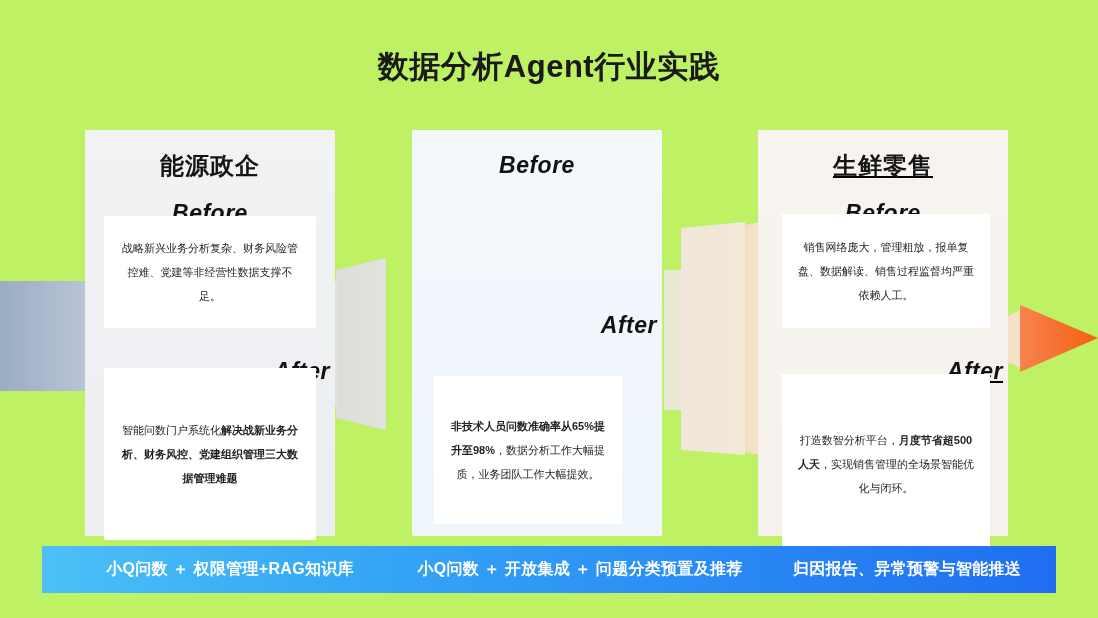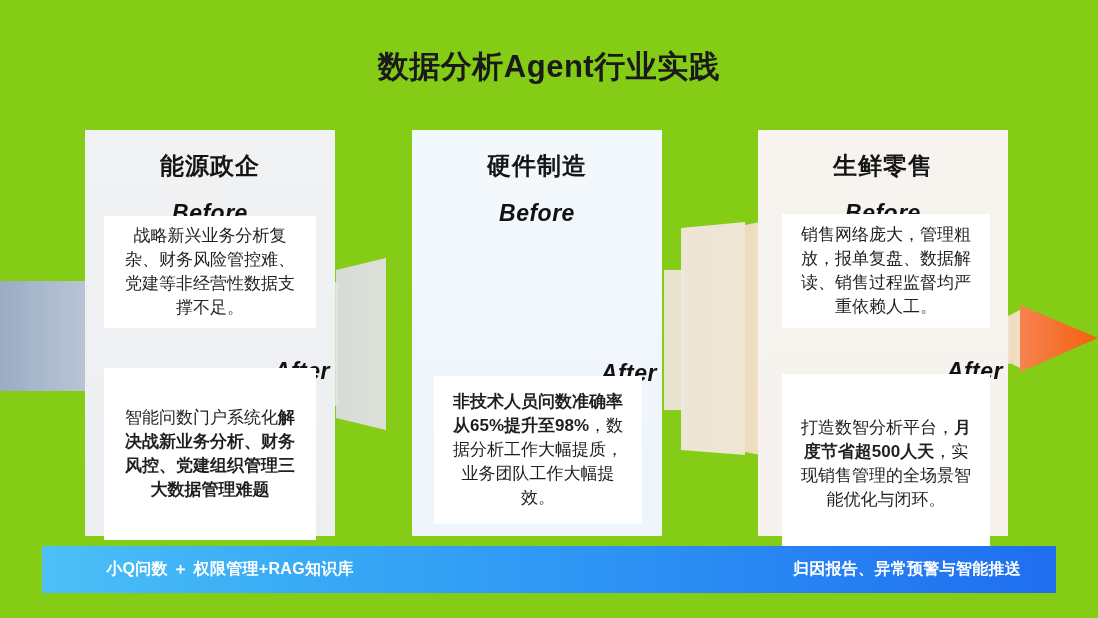--- a/index.html
+++ b/index.html
@@ -12,21 +12,21 @@
     background: #ffffff;
     font-family: "Liberation Sans", "DejaVu Sans", sans-serif;
     overflow: hidden;
     position: relative;
   }
   #slide {
     position: absolute;
     left: 0; top: 0;
     width: 1098px;
     height: 618px;
-    background: #84cc16;
+    background: #bef264;
     overflow: hidden;
   }
 
   
   .band-layer {
     position: absolute;
     left: 0; top: 0;
     width: 1098px;
     height: 618px;
     pointer-events: none;
@@ -51,21 +51,21 @@
   .col {
     position: absolute;
     top: 130px;
     width: 250px;
     height: 406px;
     box-sizing: border-box;
     padding: 5px;
   }
   .col-1 { left: 85px;  background: linear-gradient(180deg,#f1f2f4 0%, #eceef1 100%); }
   .col-2 { left: 412px; background: linear-gradient(180deg,#f3f8fc 0%, #eef5fb 100%); }
-  .col-3 { left: 758px; background: linear-gradient(180deg,#f7f4f0 0%, #f6f1ec 100%); }
+  .col-3 { left: 758px; background: linear-gradient(180deg,#f7f4f0 0%, #f6f1ec 100%); text-decoration: underline; }
 
   .col-head {
     text-align: center;
     font-size: 24px;
     font-weight: bold;
     color: #151515;
     padding-top: 14px;
     line-height: 34px;
     letter-spacing: 1px;
   }
@@ -82,31 +82,31 @@
   .label-after  { margin-top: 12px; text-align: right; }
 
   .card {
     position: absolute;
     background: #ffffff;
     box-sizing: border-box;
     display: flex;
     align-items: center;
     justify-content: center;
     text-align: center;
-    font-size: 17px;
+    font-size: 11px;
     line-height: 24px;
     color: #1f1f1f;
   }
   .card-inner { padding: 0 14px; }
   .card-before { left: 19px; width: 212px; top: 86px; height: 112px; }
   .card-after  { left: 19px; width: 212px; top: 238px; height: 172px; }
 
   
   .col-2 .card-before { left: 22px; width: 208px; top: 88px; height: 110px; }
-  .col-2 .card-after  { left: 22px; width: 208px; top: 246px; height: 148px; }
+  .col-2 .card-after  { left: 22px; width: 188px; top: 246px; height: 148px; }
   .col-3 .card-before { left: 24px; width: 208px; top: 84px; height: 114px; }
   .col-3 .card-after  { left: 24px; width: 208px; top: 244px; height: 180px; }
 
   .b { font-weight: bold; }
 
   
   .bottom-bar {
     position: absolute;
     left: 42px;
     top: 546px;
@@ -180,21 +180,20 @@
     <div class="card card-before">
       <div class="card-inner">战略新兴业务分析复杂、财务风险管控难、党建等非经营性数据支撑不足。</div>
     </div>
     <div class="ba-label label-after" style="margin-top:126px">After</div>
     <div class="card card-after">
       <div class="card-inner"><span>智能问数门户系统化</span><span class="b">解决战新业务分析、财务风控、党建组织管理三大数据管理难题</span><span></span></div>
     </div>
   </div>
 
   <div class="col col-2">
-    <div class="col-head">硬件制造</div>
     <div class="ba-label label-before">Before</div>
     <div class="ba-label label-after" style="margin-top:128px">After</div>
     <div class="card card-after">
       <div class="card-inner"><span></span><span class="b">非技术人员问数准确率从65%提升至98%</span><span>，数据分析工作大幅提质，业务团队工作大幅提效。</span></div>
     </div>
   </div>
 
   <div class="col col-3">
     <div class="col-head">生鲜零售</div>
     <div class="ba-label label-before">Before</div>
@@ -202,16 +201,17 @@
       <div class="card-inner">销售网络庞大，管理粗放，报单复盘、数据解读、销售过程监督均严重依赖人工。</div>
     </div>
     <div class="ba-label label-after" style="margin-top:126px">After</div>
     <div class="card card-after">
       <div class="card-inner"><span>打造数智分析平台，</span><span class="b">月度节省超500人天</span><span>，实现销售管理的全场景智能优化与闭环。</span></div>
     </div>
   </div>
 
   <div class="bottom-bar">
     <div class="bar-item bar-item-1">小Q问数 ＋ 权限管理+RAG知识库</div>
+    <div class="bar-item bar-item-2">小Q问数 ＋ 开放集成 ＋ 问题分类预置及推荐</div>
     <div class="bar-item bar-item-3">归因报告、异常预警与智能推送</div>
   </div>
 
 </div>
 
 </body></html>

